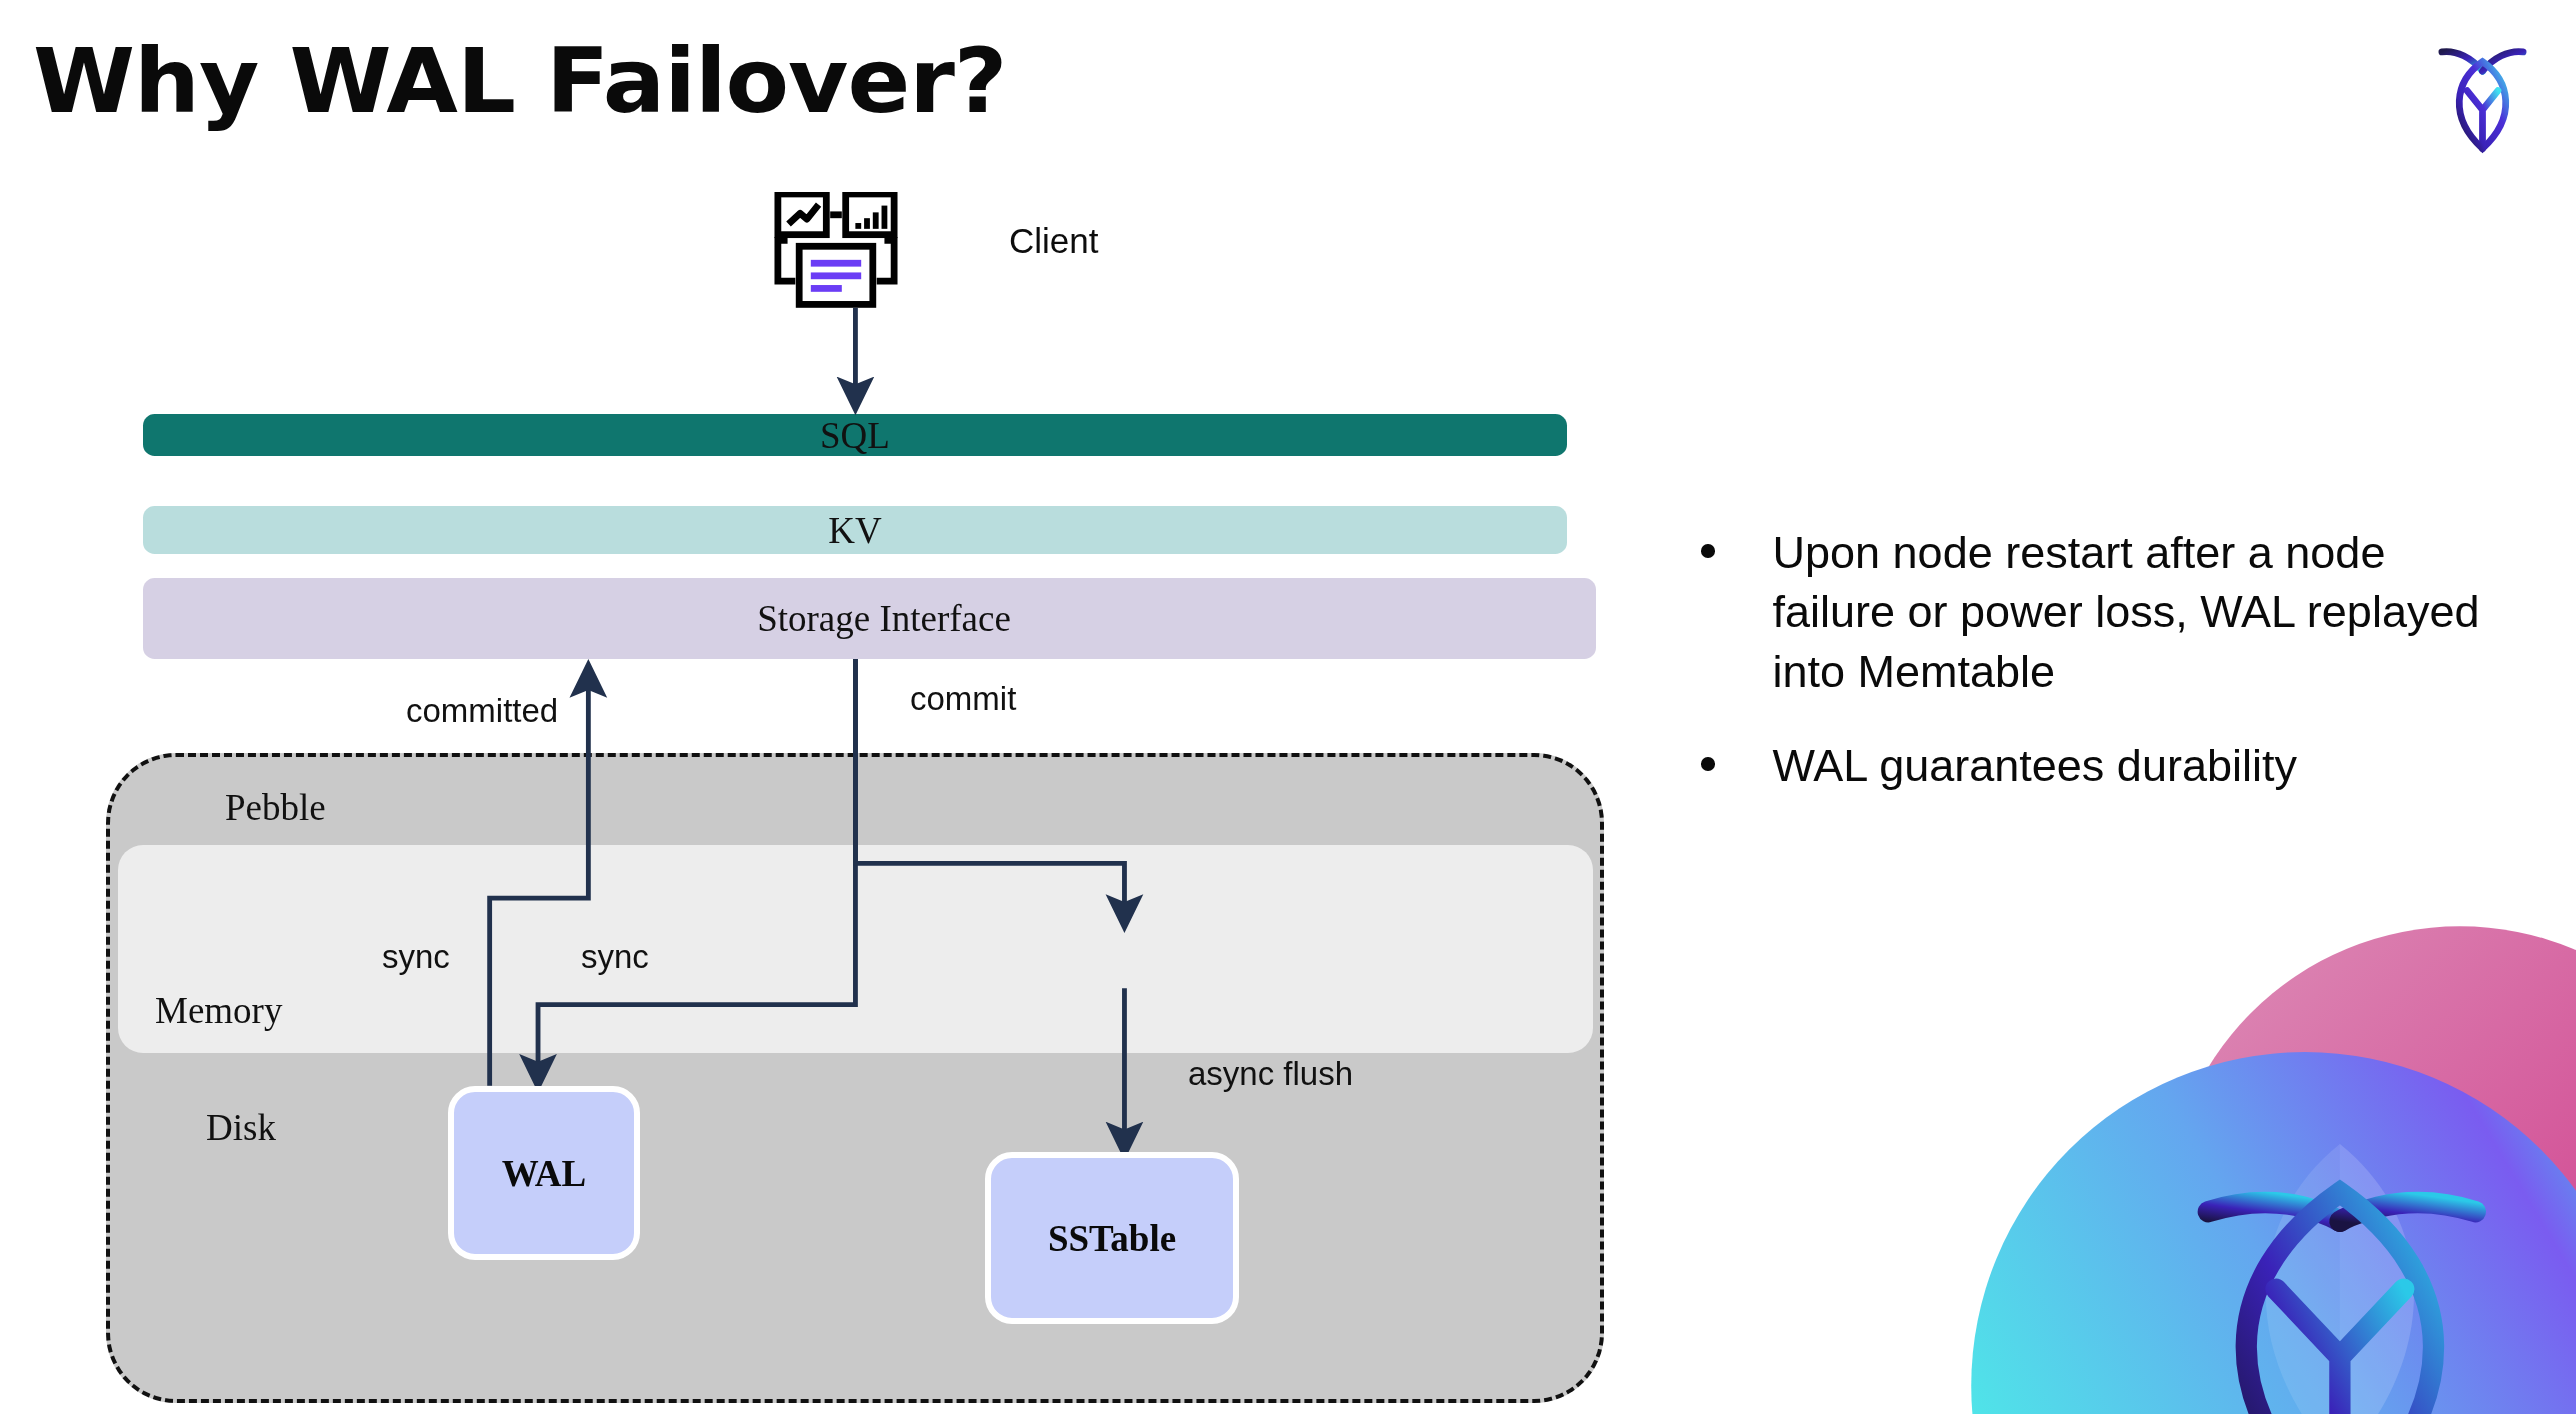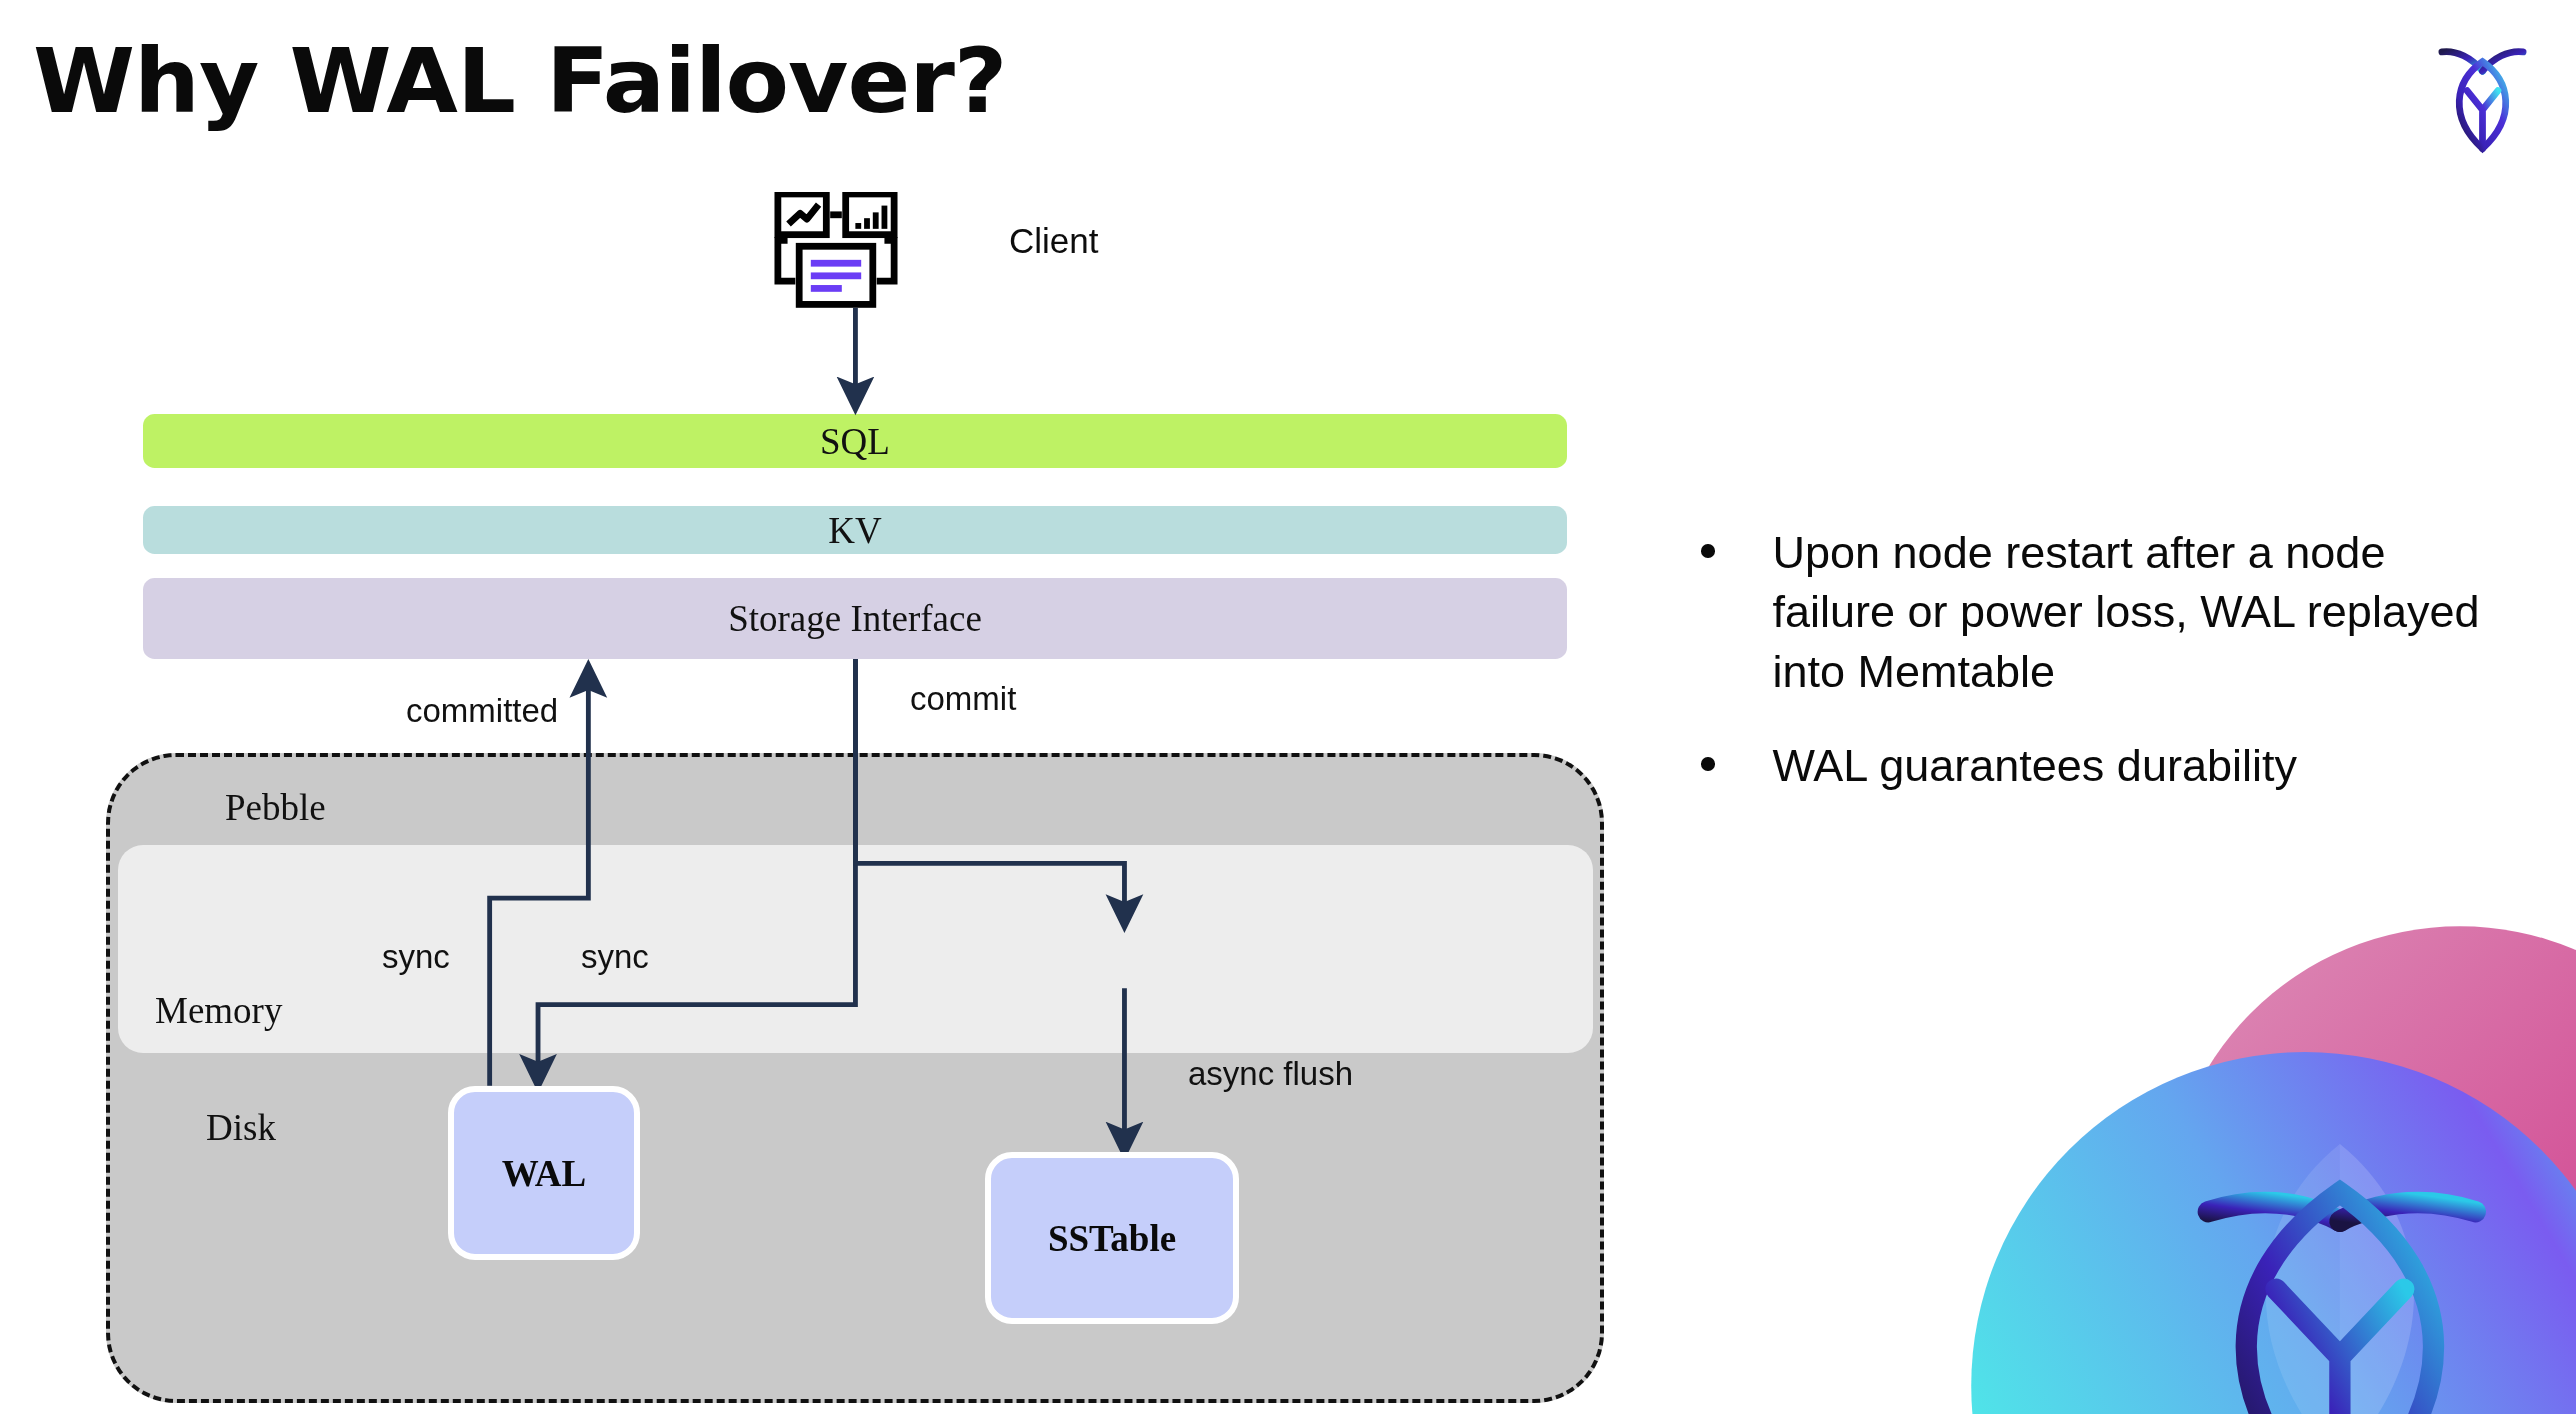--- a/index.html
+++ b/index.html
@@ -76,23 +76,23 @@
     left: 143px;
     width: 1424px;
     border-radius: 11.6px;
     display: flex;
     align-items: center;
     justify-content: center;
     font-family: "Liberation Serif", serif;
     font-size: 37px;
     color: #111111;
   }
-  #layer-sql { top: 414px;  height: 54px;  background: #bef264; }
+  #layer-sql { top: 414px;  height: 42px;  background: #0f766e; }
   #layer-kv  { top: 506px;  height: 48px;  background: #b9dddd; }
-  #layer-si  { top: 578px;  height: 81px;  background: #d6d0e4; }
+  #layer-si  { top: 578px;  height: 81px;  background: #d6d0e4; padding-left: 29px; }
 
   
   #pebble-container {
     position: absolute;
     left: 106px;
     top: 753px;
     width: 1498px;
     height: 650px;
     border: 4.8px dashed #111111;
     border-radius: 70px;

